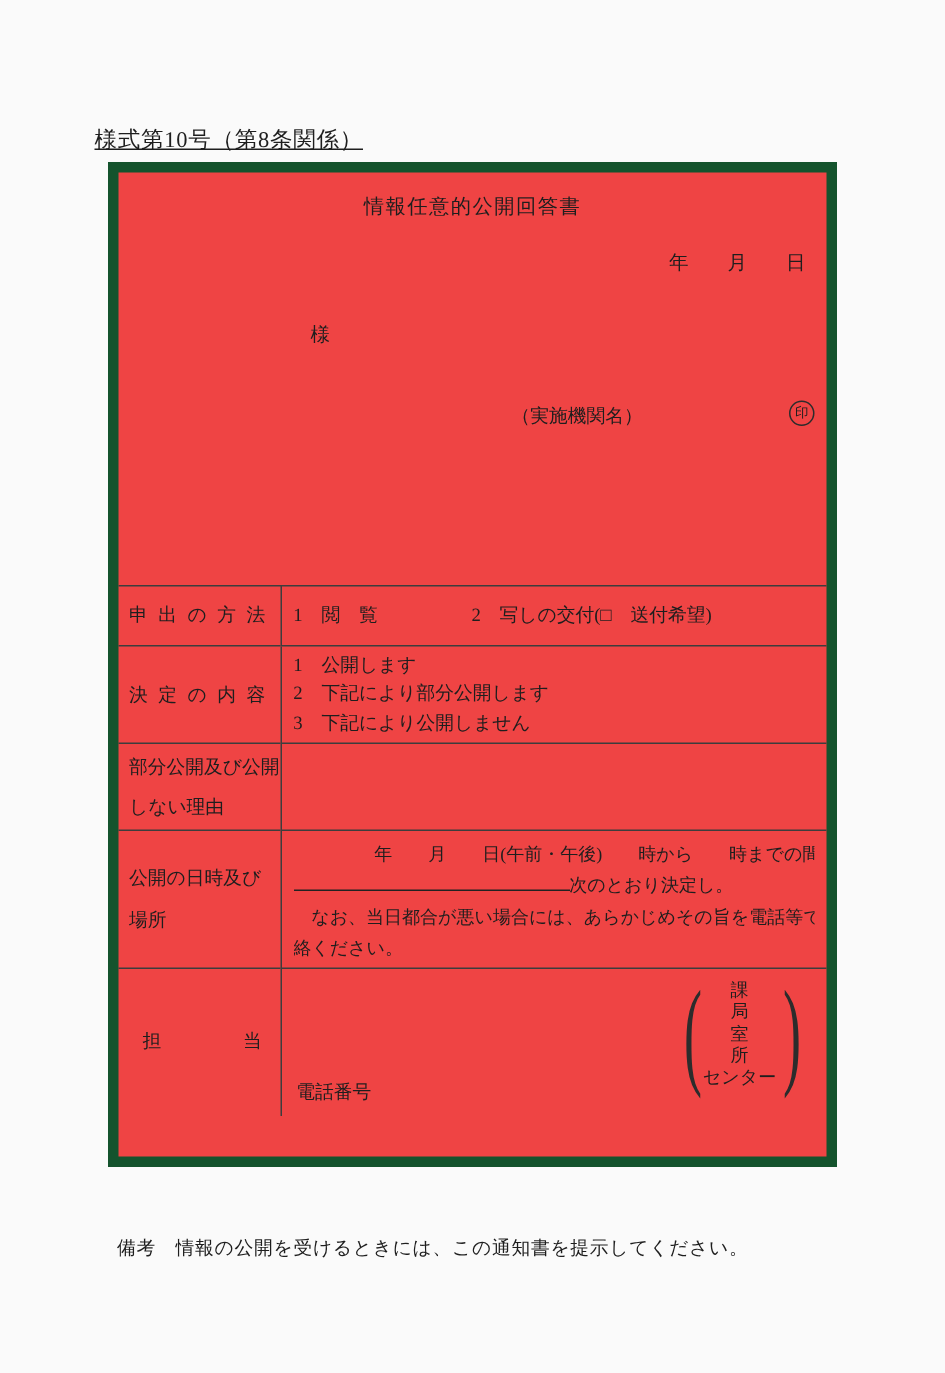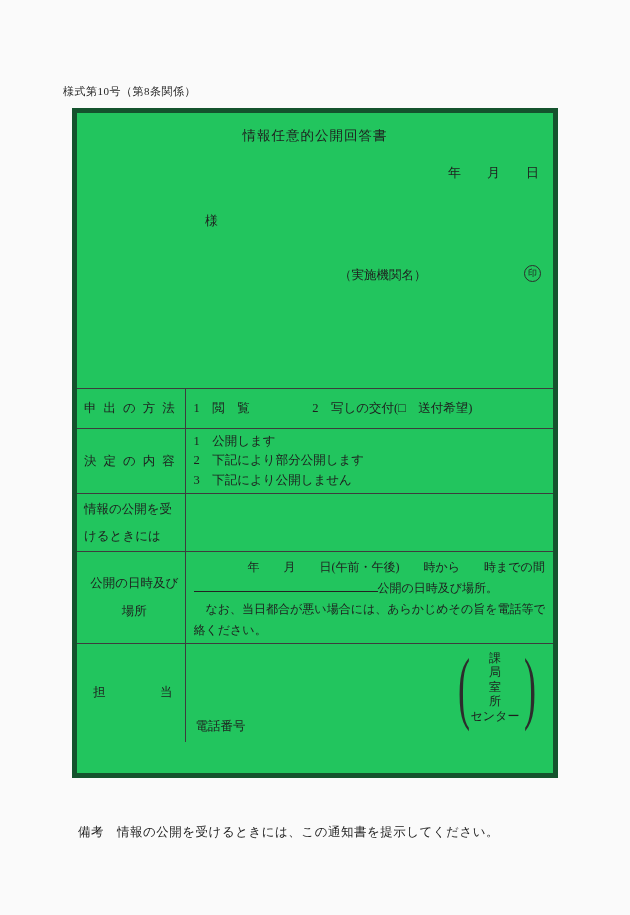--- a/index.html
+++ b/index.html
@@ -6,27 +6,27 @@
   html,body { width:630px; height:915px; }
   body {
     background:#fafafa;
     font-family:"Liberation Serif","DejaVu Serif",serif;
     color:#1e1e1e;
     position:relative;
     overflow:hidden;
   }
   .form-number {
     position:absolute; left:63px; top:84px;
-    font-size:11px; letter-spacing:0.5px;
+    font-size:15px; letter-spacing:0.5px;text-decoration:underline;
   }
   .box {
     position:absolute; left:72px; top:108px;
     width:486px; height:670px;
-    border:5px solid #14532d;
-    background:#22c55e;
+    border:7px solid #14532d;
+    background:#ef4444;
   }
   .letter { position:relative; width:100%; height:275px; }
   .doc-title {
     position:absolute; top:14px; left:0; right:0;
     text-align:center; font-size:13.5px; letter-spacing:1px;
   }
   .date-line {
     position:absolute; top:51px; right:14px;
     font-size:13px;
   }
@@ -55,21 +55,21 @@
   td.lbl { width:108px; border-right:1px solid #3d3d3d; padding:0 0 0 7px; line-height:1.35; }
   td.val { padding:2px 8px; }
   .spread { letter-spacing:7px; }
   tr.r0 { height:40px; }
   tr.r1 { height:65px; }
   tr.r2 { height:44px; }
   tr.r3 { height:58px; }
   tr.r4 { height:88px; }
   tr.r5 { height:98px; }
   tr.r3 td.lbl { line-height:2.1; }
-  tr.r4 td.lbl { line-height:2.2;text-align:center; }
+  tr.r4 td.lbl { line-height:2.2; }
   tr.r1 td.val div { line-height:1.55; white-space:nowrap; overflow:hidden; }
   tr.r4 td.val { vertical-align:top; padding-top:5px; font-size:12px; }
   tr.r4 td.val div { line-height:21px; white-space:nowrap; overflow:hidden; }
   .indent1 { text-indent:54px; }
   .u-long  { display:inline-block; width:184px; border-bottom:1px solid #222; height:12px; }
   .tanto-lbl { display:flex; justify-content:space-between; padding:0 12px 0 9px; }
   tr.r5 td.val { position:relative; }
   .org-group {
     position:absolute; right:16px; top:4px;
     display:flex; align-items:center; height:78px;
@@ -115,28 +115,28 @@
     </tr>
     <tr class="r1">
       <td class="lbl spread">決定の内容</td>
       <td class="val">
         <div>1　公開します</div>
         <div>2　下記により部分公開します</div>
         <div>3　下記により公開しません</div>
       </td>
     </tr>
     <tr class="r3">
-      <td class="lbl">情報の公開を受けるときには</td>
+      <td class="lbl">部分公開及び公開しない理由</td>
       <td class="val"></td>
     </tr>
     <tr class="r4">
       <td class="lbl">公開の日時及び場所</td>
       <td class="val">
         <div class="indent1"><span>年　　月　　日(午前・午後)　　時から　　時までの間に、</span></div>
-        <div><span class="u-long"></span><span>公開の日時及び場所。</span></div>
+        <div><span class="u-long"></span><span>次のとおり決定し。</span></div>
         <div>　なお、当日都合が悪い場合には、あらかじめその旨を電話等で御連</div>
         <div>絡ください。</div>
       </td>
     </tr>
     <tr class="r5">
       <td class="lbl">
         <div class="tanto-lbl">
           <span>担</span>
           <span>当</span>
         </div>

